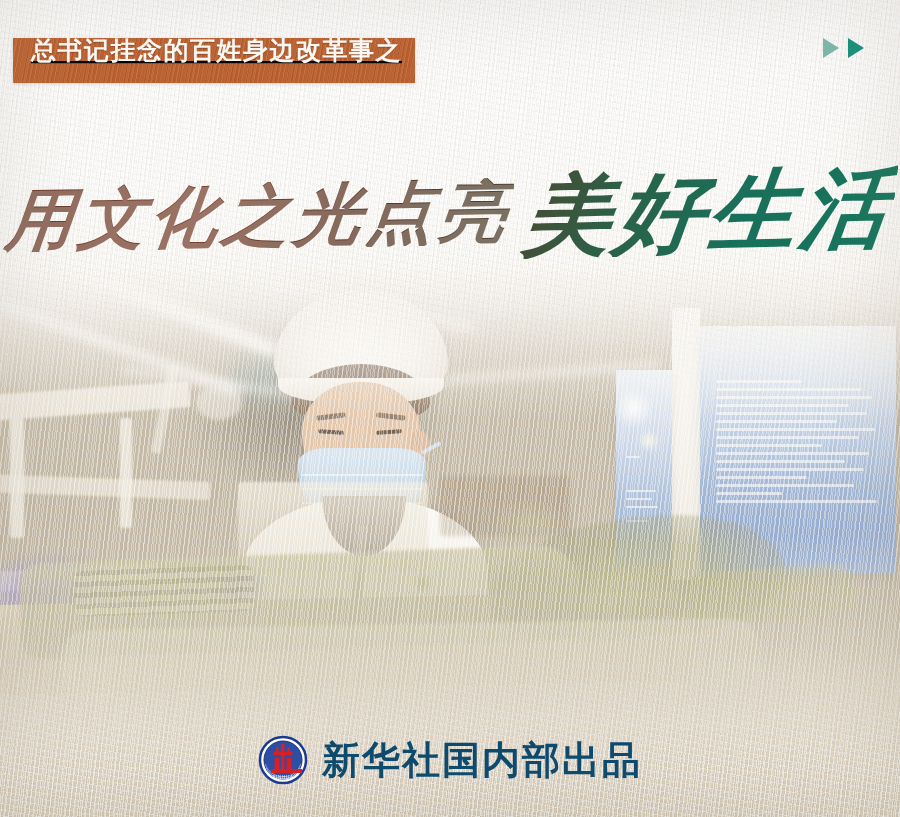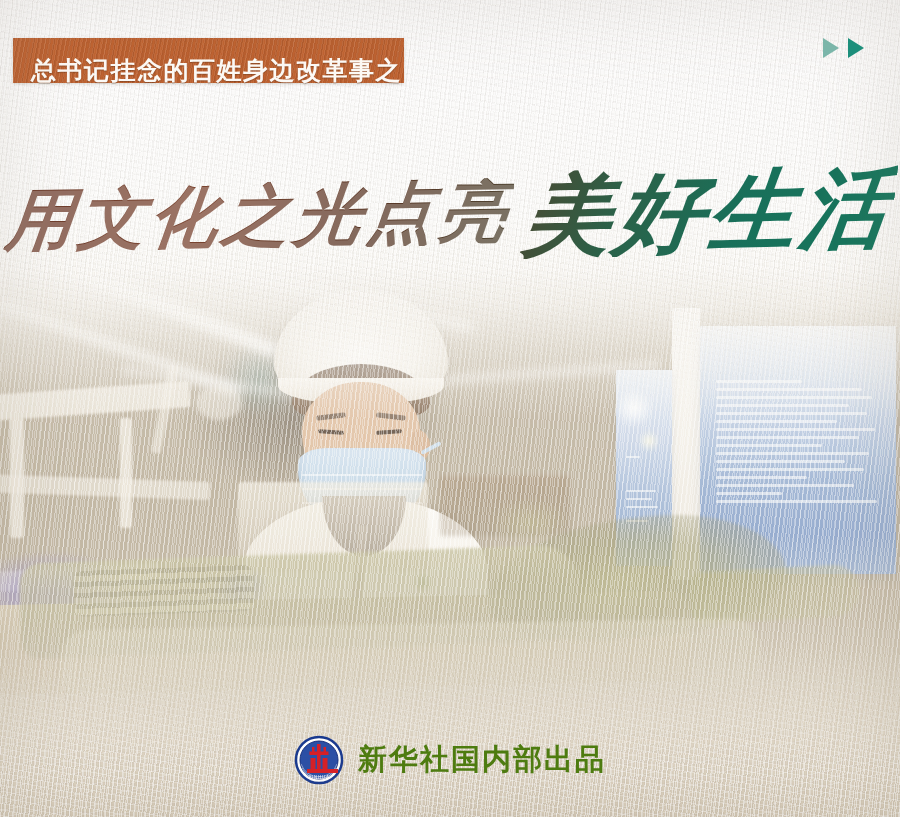--- a/index.html
+++ b/index.html
@@ -284,25 +284,26 @@
       repeating-linear-gradient(-84deg, rgba(255,255,255,.32) 0 1px, rgba(255,255,255,0) 1px 5px),
       linear-gradient(180deg, rgba(252,251,247,.50) 0%, rgba(250,248,242,.20) 30%, rgba(248,244,234,.26) 70%, rgba(236,229,214,.60) 100%);
   }
 
   
   .banner{
     position:absolute;left:13px;top:38px;height:45px;display:flex;align-items:stretch;
     box-shadow:0 1px 3px rgba(80,60,40,.18);
   }
   .banner-main{
-    display:flex;align-items:flex-end;padding:0 2px 0 18px;
+    display:flex;align-items:flex-start;padding:0 13px 0 18px;
     background:#bf6230;
     background-image:
       repeating-linear-gradient(101deg, rgba(255,255,255,.07) 0 1px, rgba(0,0,0,.05) 1px 2px, rgba(255,255,255,0) 2px 4px),
       repeating-linear-gradient(-80deg, rgba(255,255,255,.05) 0 1px, rgba(0,0,0,.04) 1px 3px, rgba(255,255,255,0) 3px 5px);
+    text-decoration: underline;
   }
   .banner-sub{
     display:flex;align-items:center;padding:0 12px;
     background:#0e7a6a;
     background-image:
       repeating-linear-gradient(101deg, rgba(255,255,255,.07) 0 1px, rgba(0,0,0,.05) 1px 2px, rgba(255,255,255,0) 2px 4px),
       repeating-linear-gradient(-80deg, rgba(255,255,255,.05) 0 1px, rgba(0,0,0,.04) 1px 3px, rgba(255,255,255,0) 3px 5px);
   }
   .banner-text{
     color:#fdfaf6;font-size:25px;font-weight:bold;line-height:1;
@@ -347,21 +348,21 @@
     margin-top:-8px;
   }
 
   
   .footer{
     position:absolute;left:0;right:0;top:733px;height:54px;
     display:flex;align-items:center;justify-content:center;gap:14px;
   }
   .xinhua-logo{position:relative;width:50px;height:50px;flex:0 0 auto;}
   .footer-text{
-    font-size:29px;font-weight:bold;color:#4d7c0f;letter-spacing:2px;
+    font-size:38px;font-weight:bold;color:#0c4a6e;letter-spacing:2px;
     font-family:"DejaVu Sans","Liberation Sans",sans-serif;
     white-space:nowrap;
   }
 
   
   .vignette{
     position:absolute;inset:0;pointer-events:none;
     box-shadow:inset 0 0 90px rgba(150,138,120,.18);
   }
 </style>

